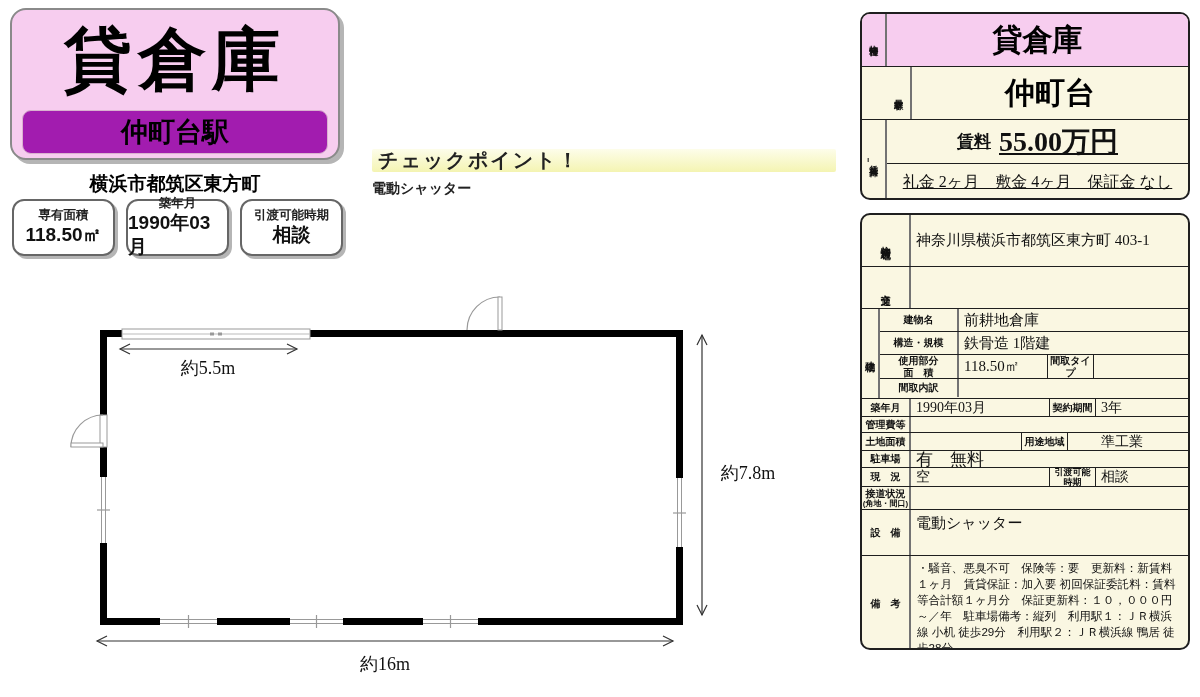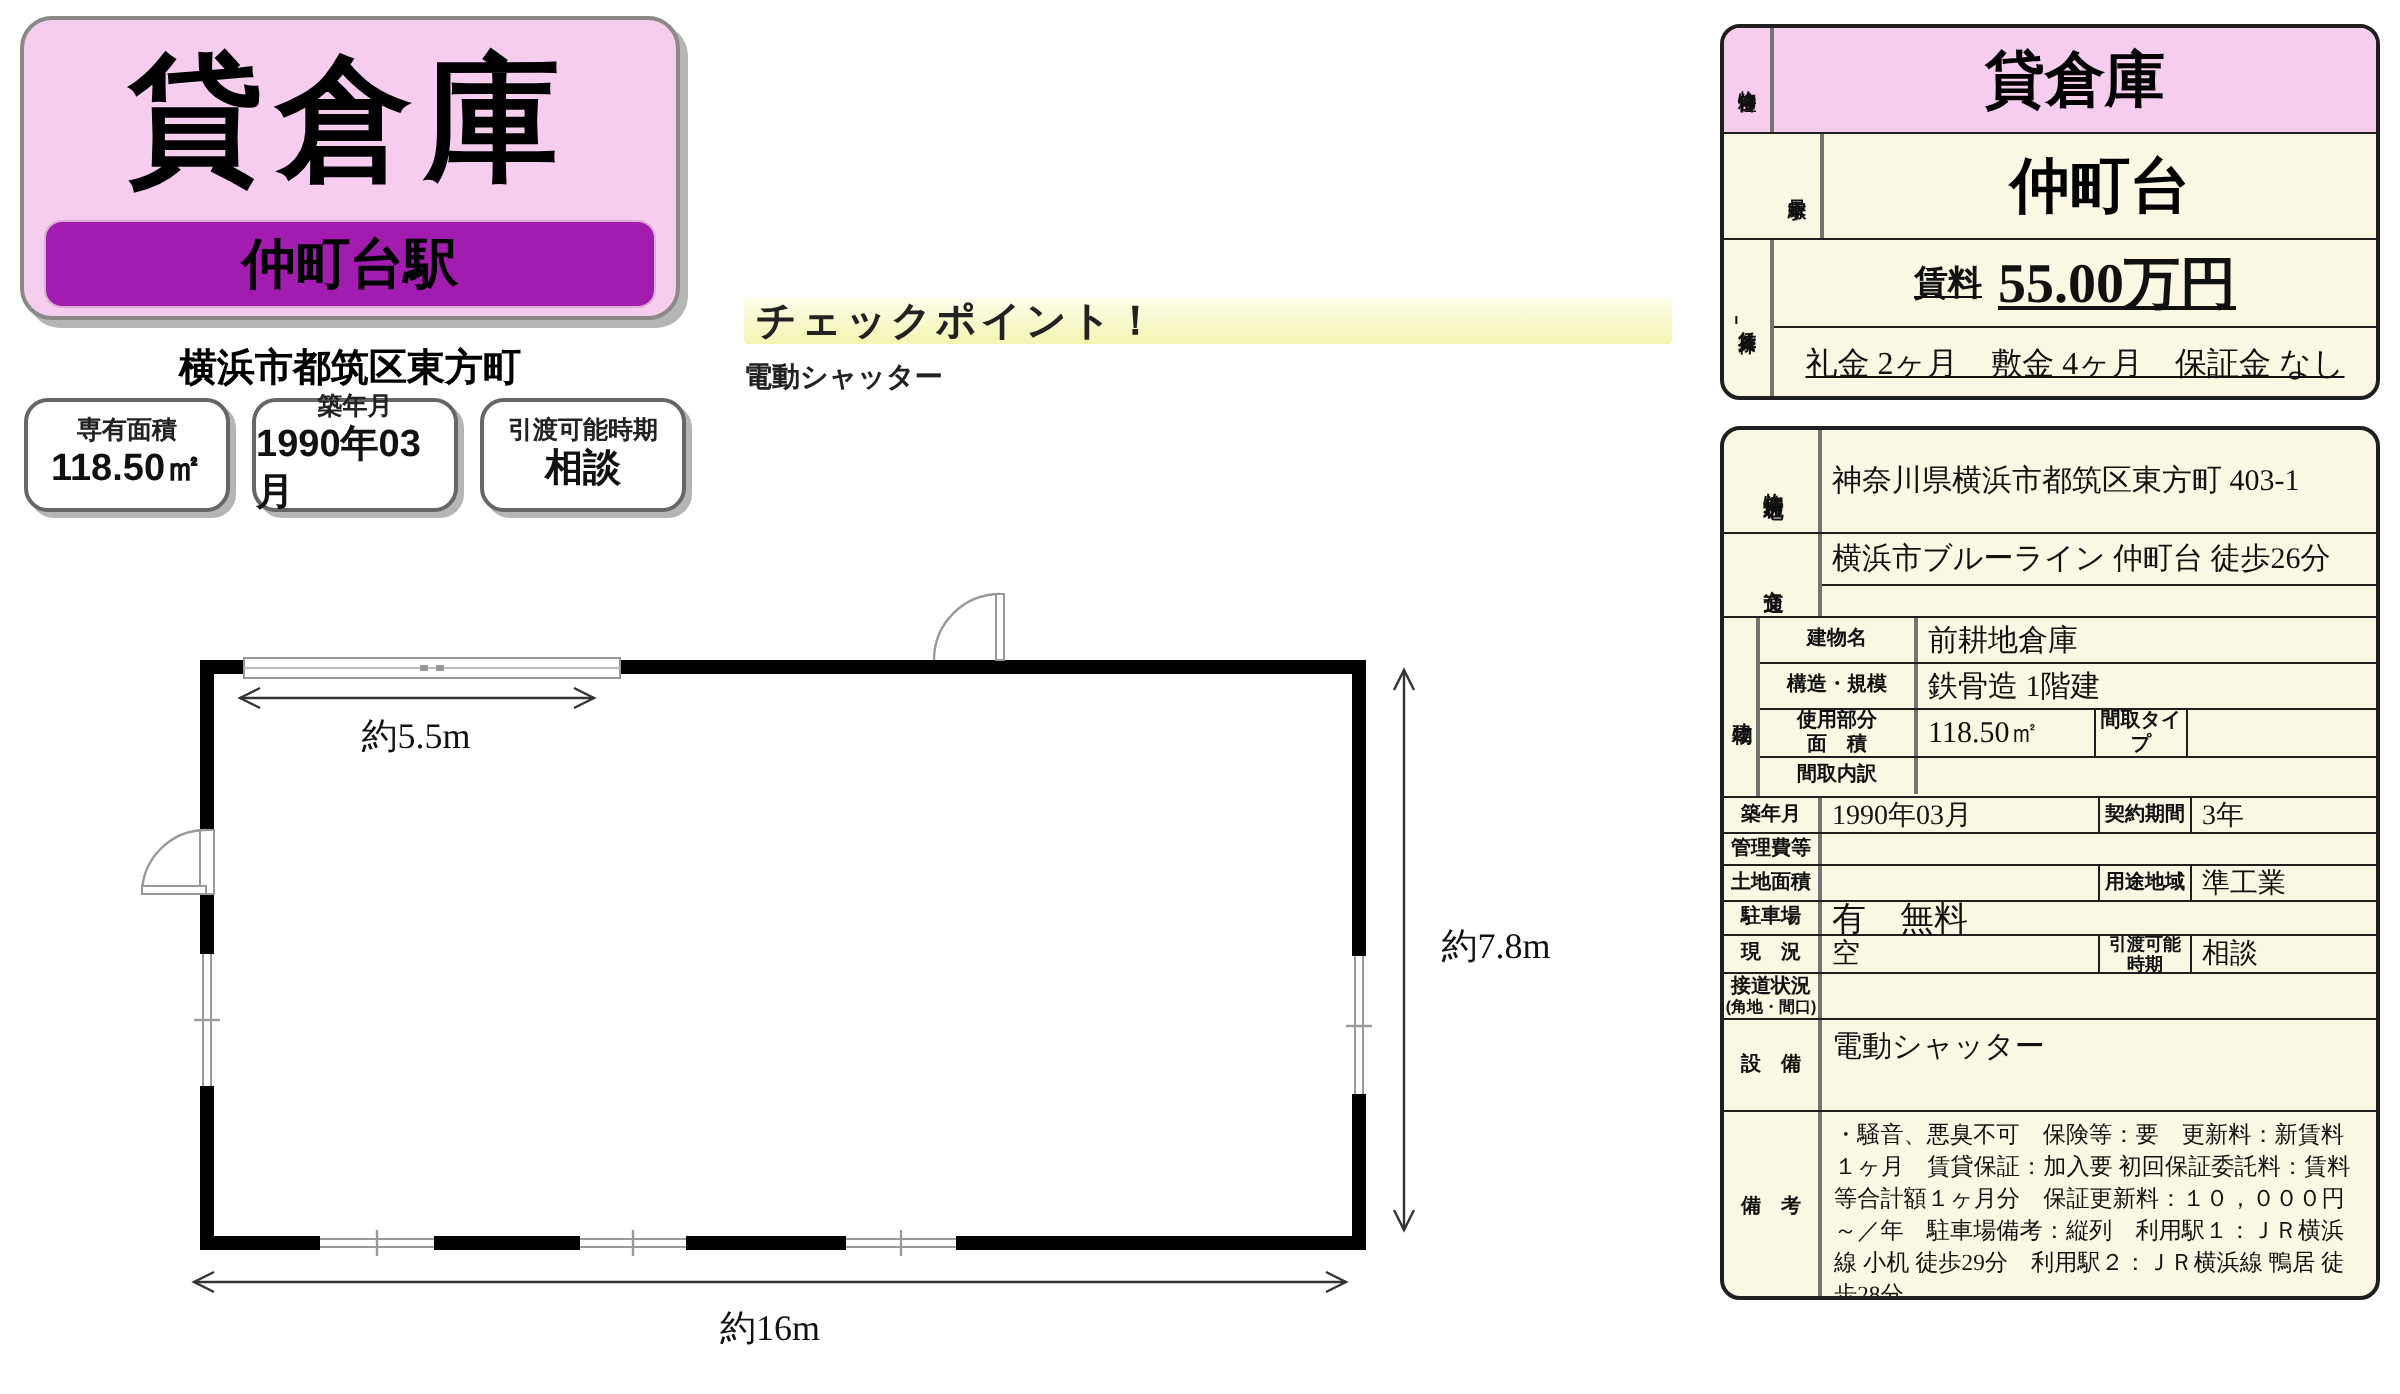--- a/index.html
+++ b/index.html
@@ -63,21 +63,21 @@
   
   #dettbl{left:860px;top:213px;width:330px;height:437px;}
   .d-lab{width:49px;}
   .bigcell{flex:1;}
   .empty{flex:1;}
   .bl-outer{width:18px;font-size:10px;}
   .bl-rows{flex:1;display:flex;flex-direction:column;}
   .bl-sub{width:79px;font-size:10px;}
   .c-lab{width:47px;font-size:10px;}
   .c-val{width:92px;}
-  .remarks{font-family:Liberation Serif, serif;font-size:11.6px;line-height:1.38;
+  .remarks{font-family:Liberation Sans, sans-serif;font-size:11.6px;line-height:1.38;
     padding:4px 6px;color:#111;align-items:flex-start;display:block;}
 </style>
 </head>
 <body>
 
 <div id="sheet">
 
   <div class="title-card">
     <div class="type-title">貸倉庫</div>
     <div class="station-box">
@@ -209,24 +209,20 @@
 
   <div class="tbl" id="dettbl">
 
     <div class="r first" style="height:51px;">
       <div class="lab vlab d-lab">物件所在地</div>
       <div class="val bigcell">神奈川県横浜市都筑区東方町 403-1</div>
     </div>
 
     <div class="r" style="height:42px;">
       <div class="lab vlab d-lab">交通</div>
-      <div class="bigcell" style="display:flex;flex-direction:column;">
-        <div class="val" style="height:26px;border-bottom:1px solid #1f1f1f;">横浜市ブルーライン 仲町台 徒歩26分</div>
-        <div class="val" style="flex:1;"></div>
-      </div>
     </div>
 
     <div class="r" style="height:90px;">
       <div class="lab vlab bl-outer">建物</div>
       <div class="bl-rows">
         <div class="r first" style="height:22px;">
           <div class="lab bl-sub" style="border-left:none;">建物名</div>
           <div class="val bigcell">前耕地倉庫</div>
         </div>
         <div class="r" style="height:23px;">
@@ -254,21 +250,21 @@
       <div class="val" style="flex:1;font-size:14px;">1990年03月</div>
       <div class="lab c-lab sublab">契約期間</div>
       <div class="val c-val" style="font-size:14px;">3年</div>
     </div>
 
     <div class="r" style="height:16px;">
       <div class="lab d-lab">管理費等</div>
       <div class="val bigcell"></div>
     </div>
 
-    <div class="r" style="height:18px;">
+    <div class="r" style="height:18px;gap:28px;">
       <div class="lab d-lab">土地面積</div>
       <div class="val" style="flex:1;"></div>
       <div class="lab c-lab sublab">用途地域</div>
       <div class="val c-val" style="font-size:14px;">準工業</div>
     </div>
 
     <div class="r" style="height:17px;">
       <div class="lab d-lab">駐車場</div>
       <div class="val bigcell" style="font-size:17px;">有　無料</div>
     </div>

